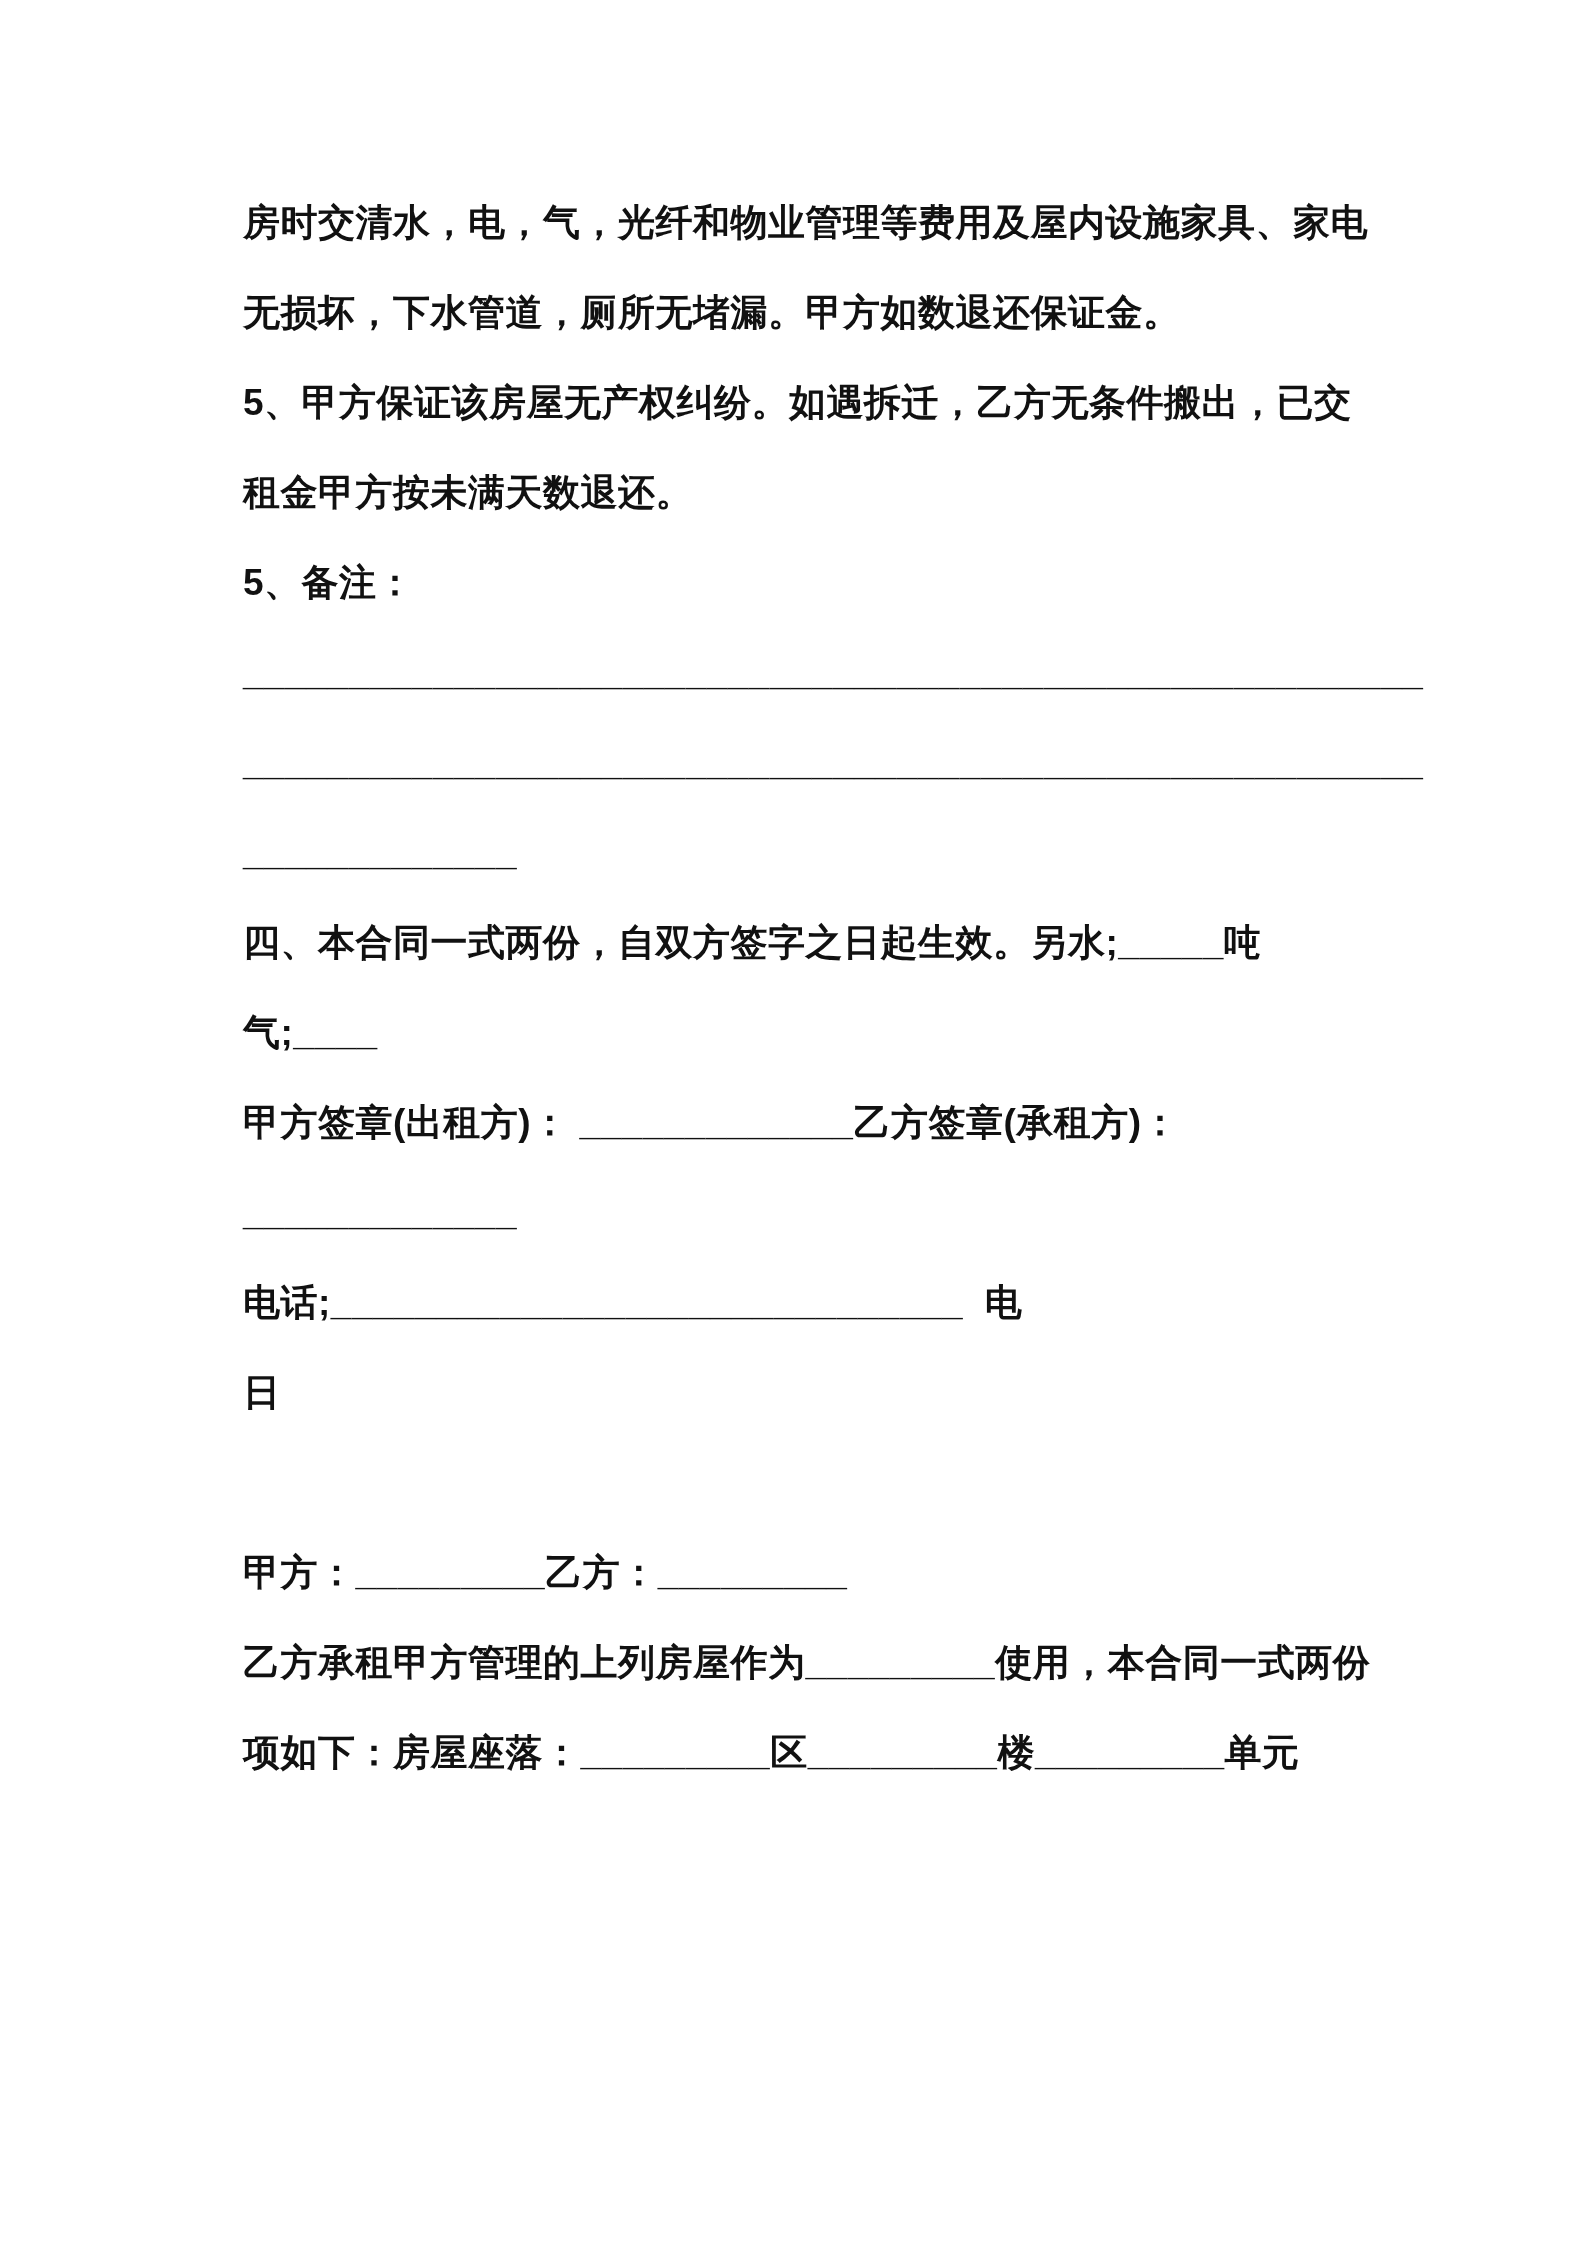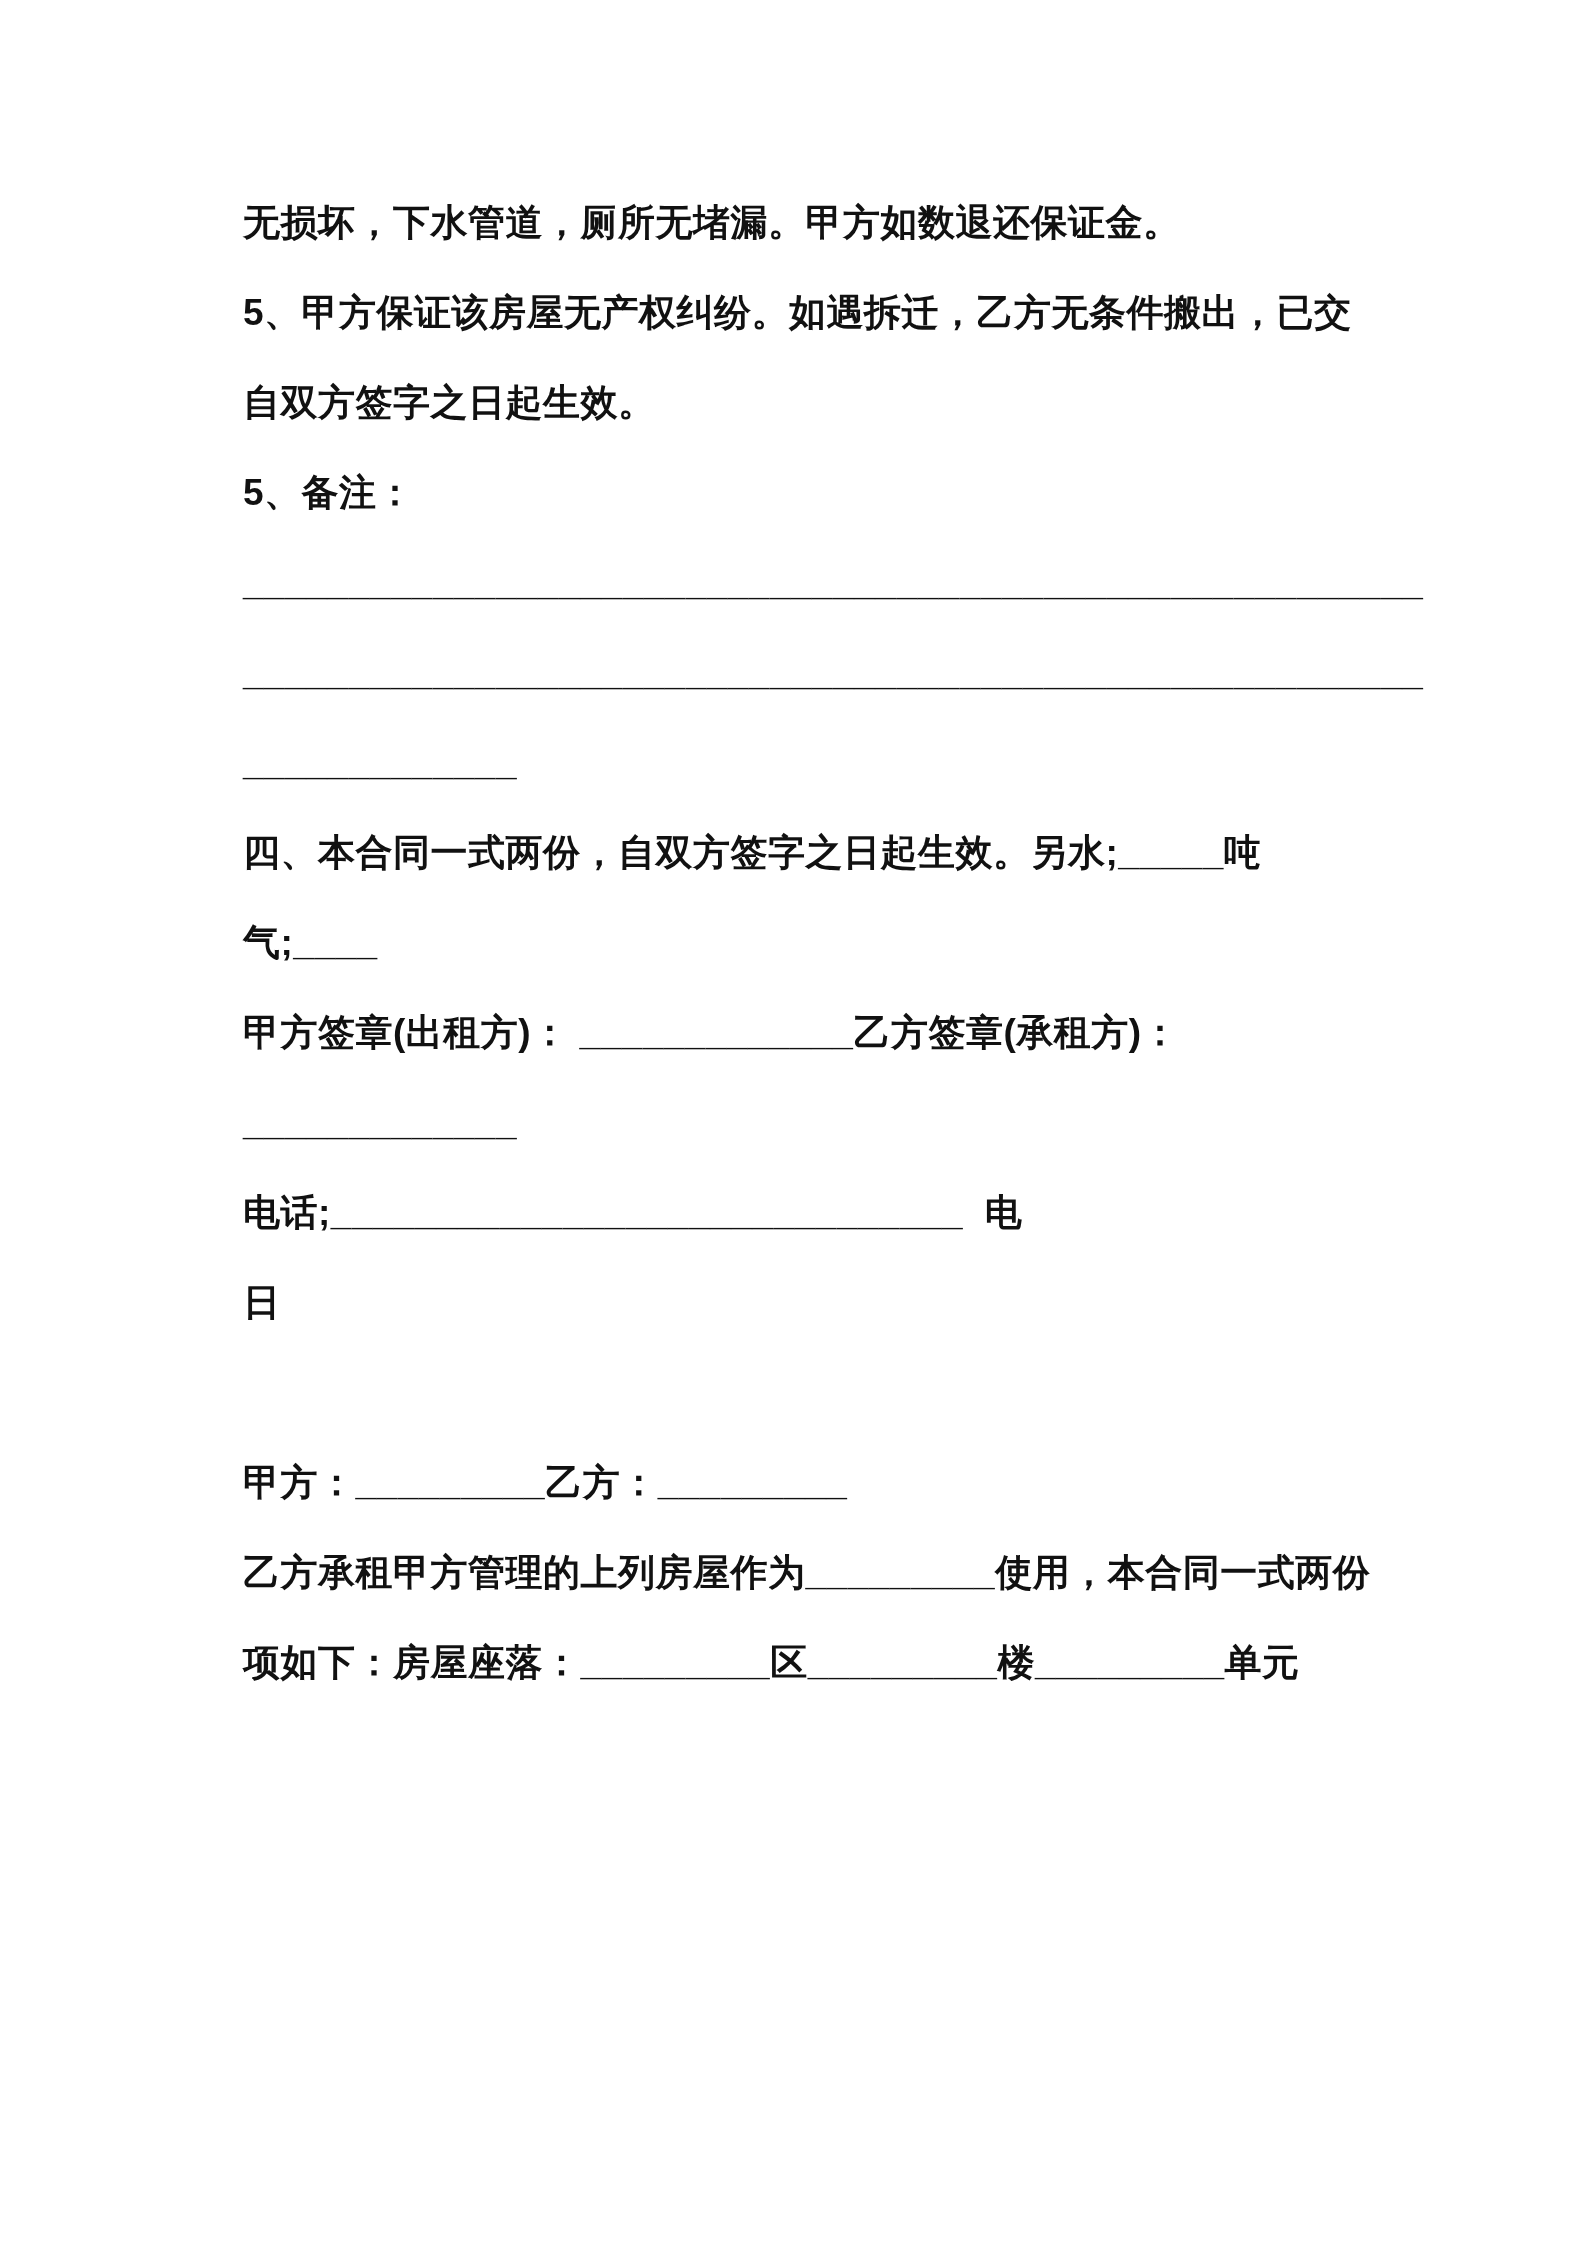--- a/index.html
+++ b/index.html
@@ -30,23 +30,24 @@
     line-height: 90px;
     min-height: 90px;
     white-space: pre-wrap;
     letter-spacing: 0.5px;
   }
 </style>
 </head>
 <body>
 
 <div class="page">
+  <div class="line">房时交清水，电，气，光纤和物业管理等费用及屋内设施家具、家电</div>
   <div class="line">无损坏，下水管道，厕所无堵漏。甲方如数退还保证金。</div>
   <div class="line">5、甲方保证该房屋无产权纠纷。如遇拆迁，乙方无条件搬出，已交</div>
-  <div class="line">自双方签字之日起生效。</div>
+  <div class="line">租金甲方按未满天数退还。</div>
   <div class="line">5、备注：</div>
   <div class="line">________________________________________________________</div>
   <div class="line">________________________________________________________</div>
   <div class="line">_____________</div>
   <div class="line">四、本合同一式两份，自双方签字之日起生效。另水;_____吨气;____</div>
   <div class="line">甲方签章(出租方)： _____________乙方签章(承租方)：</div>
   <div class="line">_____________</div>
   <div class="line">电话;______________________________  电</div>
   <div class="line">日</div>
   <div class="line"></div>

